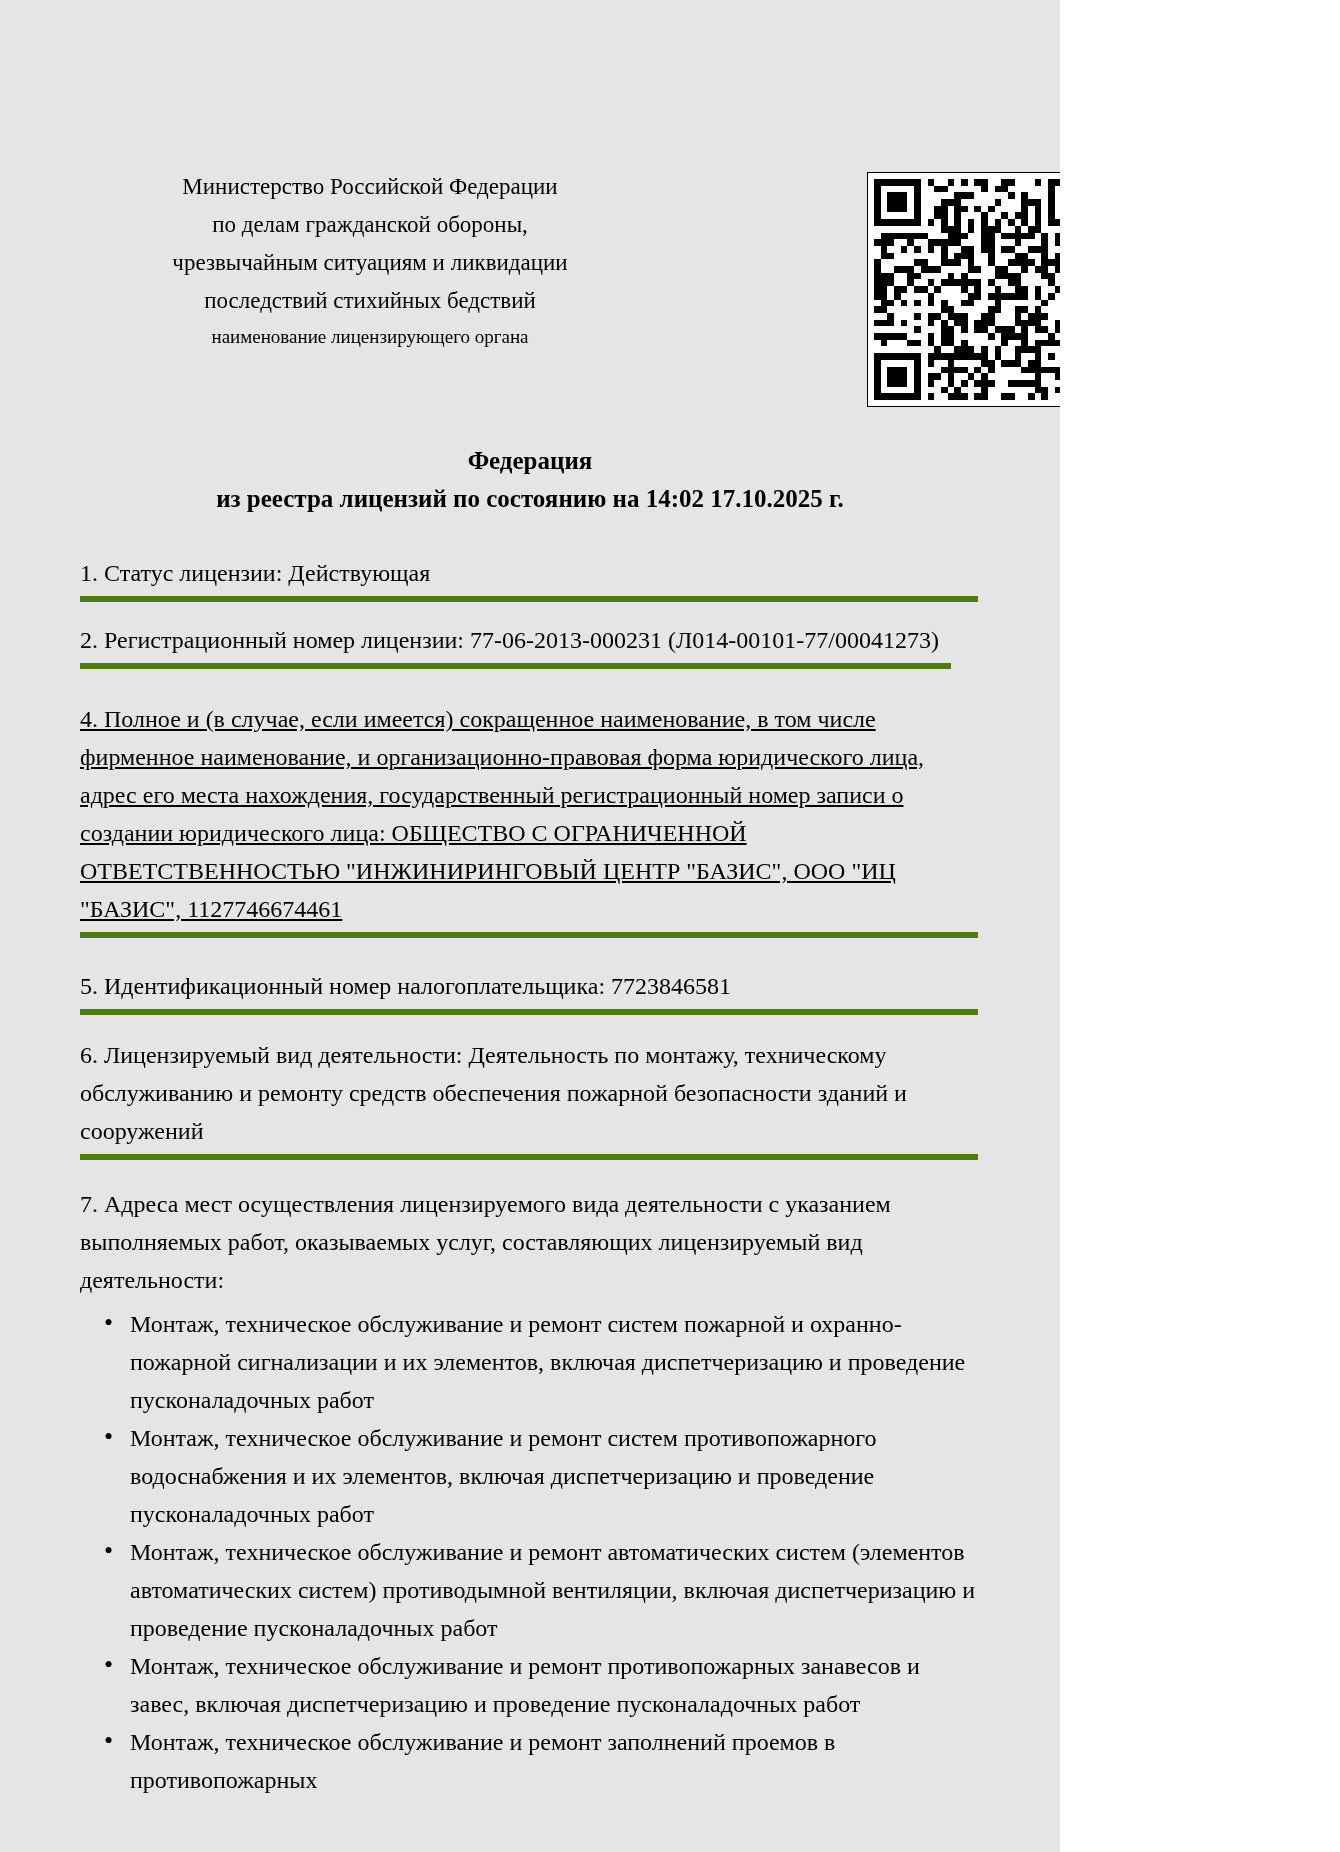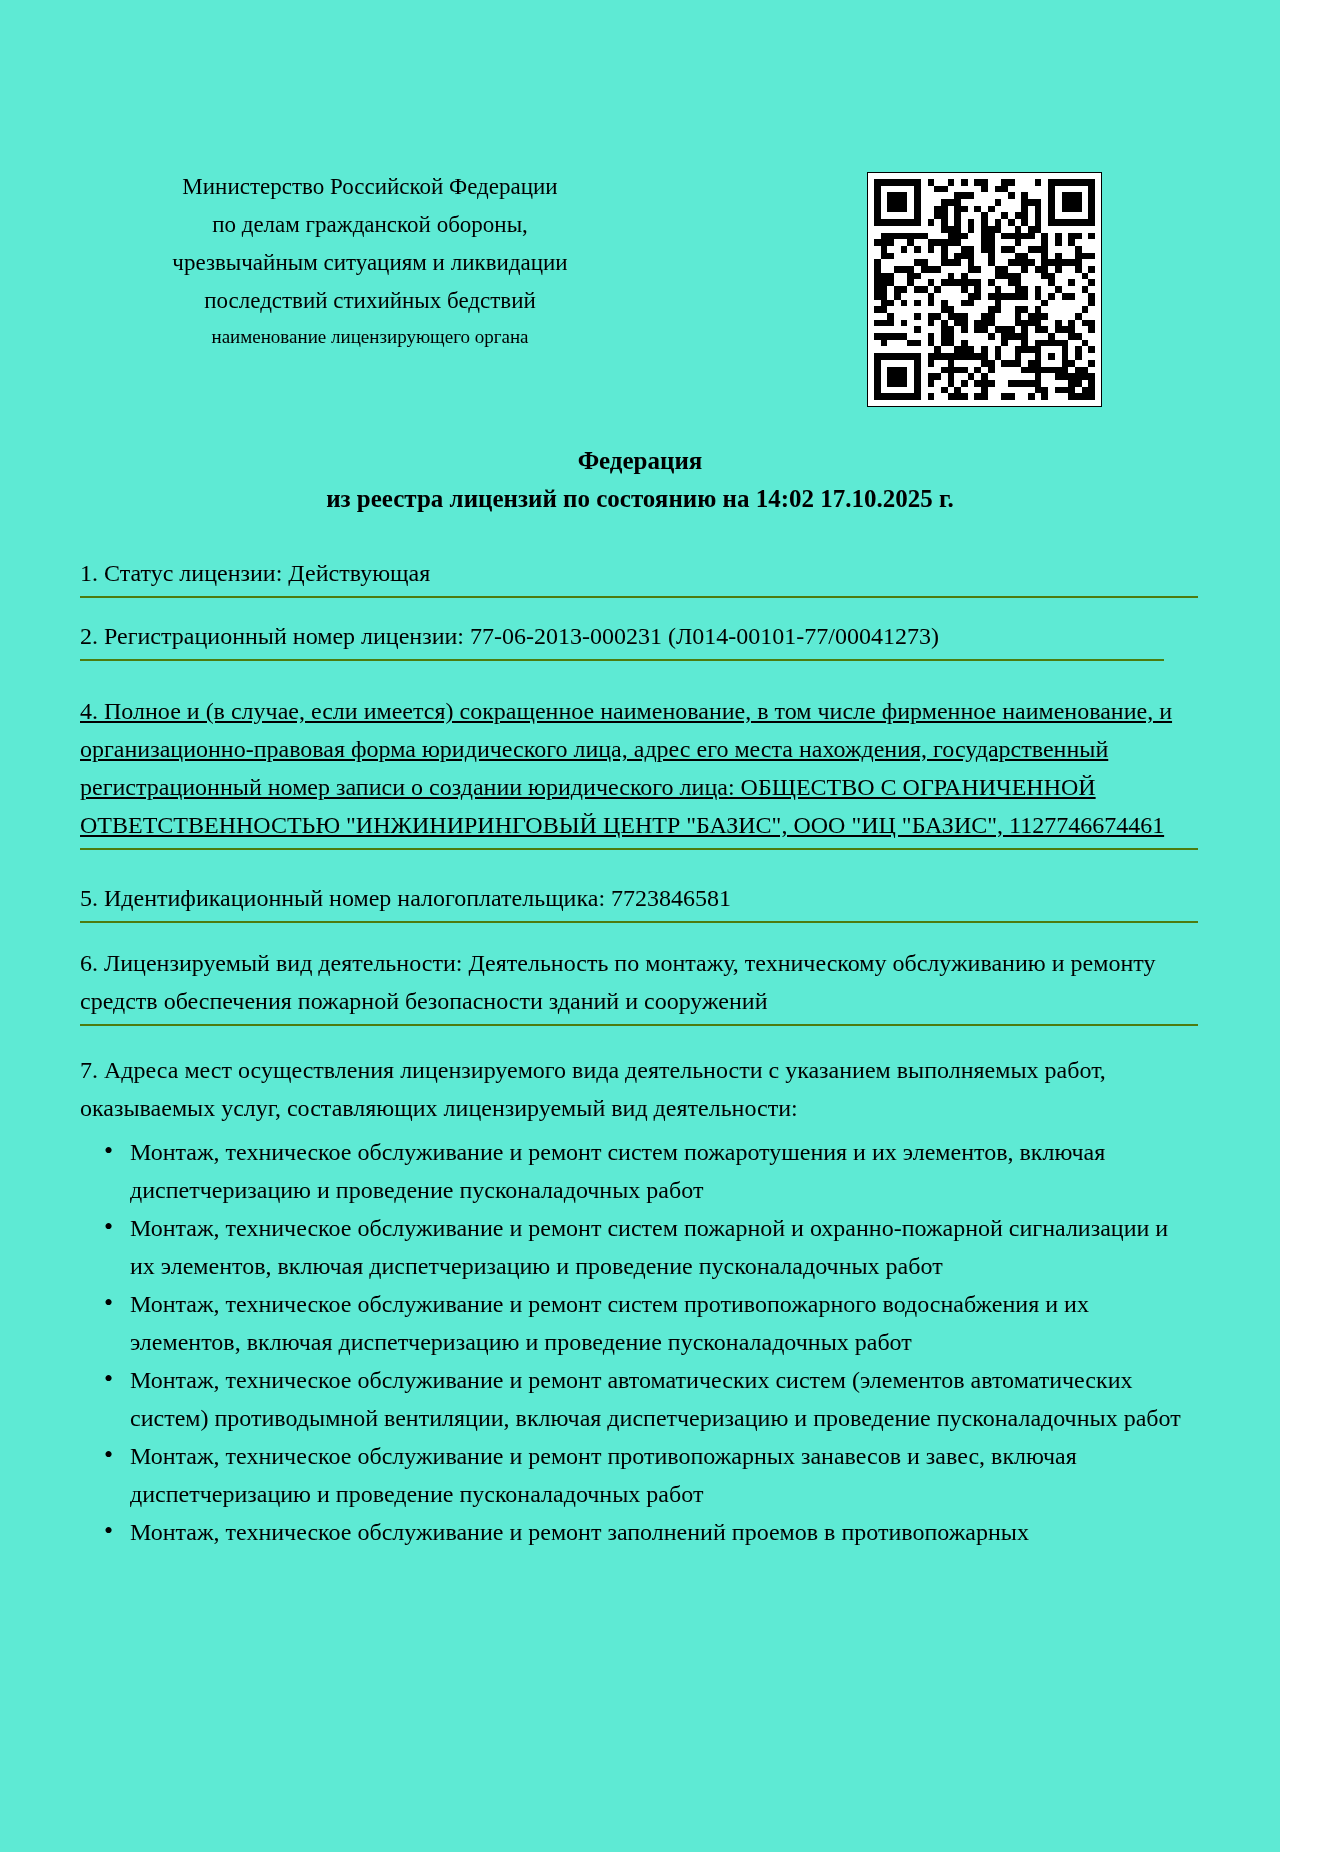--- a/index.html
+++ b/index.html
@@ -1,36 +1,36 @@
 <!DOCTYPE html>
 <html lang="ru"><head>
 <meta charset="utf-8">
 <style>
   html,body{margin:0;padding:0;background:#fff;}
   .page{
     position:relative;
-    width:1280px;height:1852px;
-    background:#5eead4;color:#000000;
+    width:1060px;height:1852px;
+    background:#e5e5e5;color:#000000;
     font-family:"Liberation Serif","DejaVu Serif",serif;
     overflow:hidden;
   }
   .header{position:relative;height:442px;}
   .ministry{
     position:absolute;left:78px;top:168px;width:584px;
     text-align:center;font-size:23px;line-height:38px;
   }
   .ministry .caption{font-size:19px;line-height:30px;margin-top:2px;}
   .qr-box{
     position:absolute;left:867px;top:172px;
     border:1px solid #000;padding:6px;background:#fff;
   }
   .qr-box svg{display:block;}
   .title{text-align:center;font-weight:700;font-size:25px;line-height:38px;}
   .content{margin:0 82px 0 80px;font-size:24px;line-height:38px;text-align:left;}
-  .field{border-bottom:2px solid #4d7c0f;padding-bottom:4px;}
+  .field{border-bottom:6px solid #4d7c0f;padding-bottom:4px;}
   .m1{margin-top:36px;}
   .m2{margin-top:19px;}
   .m3{margin-top:21px;}
   .m4{margin-top:31px;text-decoration:underline;}
   .m5{margin-top:29px;}
   .m6{margin-top:21px;}
   .f2{width:97%;}
   .section7{margin-top:25px;}
   .section7 p{margin:0;}
   ul.works{list-style:none;margin:6px 0 0 0;padding:0;}
@@ -593,21 +593,20 @@
   <main class="content">
     <div class="field m1">1. Статус лицензии: Действующая</div>
     <div class="field m2 f2">2. Регистрационный номер лицензии: 77-06-2013-000231 (Л014-00101-77/00041273)</div>
     <div class="field m4">4. Полное и (в случае, если имеется) сокращенное наименование, в том числе фирменное наименование, и организационно-правовая форма юридического лица, адрес его места нахождения, государственный регистрационный номер записи о создании юридического лица: ОБЩЕСТВО С ОГРАНИЧЕННОЙ ОТВЕТСТВЕННОСТЬЮ "ИНЖИНИРИНГОВЫЙ ЦЕНТР "БАЗИС", ООО "ИЦ "БАЗИС", 1127746674461</div>
     <div class="field m5">5. Идентификационный номер налогоплательщика: 7723846581</div>
     <div class="field m6">6. Лицензируемый вид деятельности: Деятельность по монтажу, техническому обслуживанию и ремонту средств обеспечения пожарной безопасности зданий и сооружений</div>
 
     <section class="section7">
       <p>7. Адреса мест осуществления лицензируемого вида деятельности с указанием выполняемых работ, оказываемых услуг, составляющих лицензируемый вид деятельности:</p>
       <ul class="works">
-          <li>Монтаж, техническое обслуживание и ремонт систем пожаротушения и их элементов, включая диспетчеризацию и проведение пусконаладочных работ</li>
           <li>Монтаж, техническое обслуживание и ремонт систем пожарной и охранно-пожарной сигнализации и их элементов, включая диспетчеризацию и проведение пусконаладочных работ</li>
           <li>Монтаж, техническое обслуживание и ремонт систем противопожарного водоснабжения и их элементов, включая диспетчеризацию и проведение пусконаладочных работ</li>
           <li>Монтаж, техническое обслуживание и ремонт автоматических систем (элементов автоматических систем) противодымной вентиляции, включая диспетчеризацию и проведение пусконаладочных работ</li>
           <li>Монтаж, техническое обслуживание и ремонт противопожарных занавесов и завес, включая диспетчеризацию и проведение пусконаладочных работ</li>
           <li>Монтаж, техническое обслуживание и ремонт заполнений проемов в противопожарных</li>
         </ul>
     </section>
   </main>
 
 </div>

